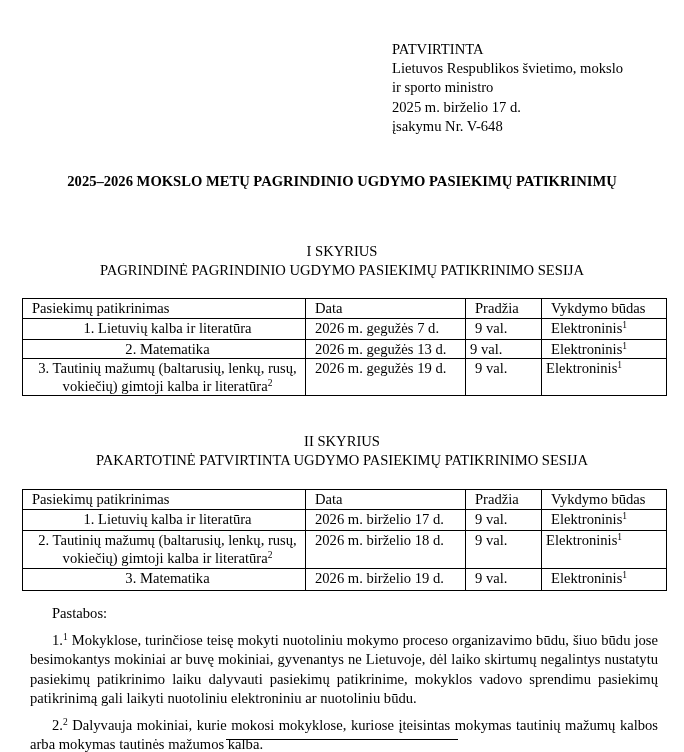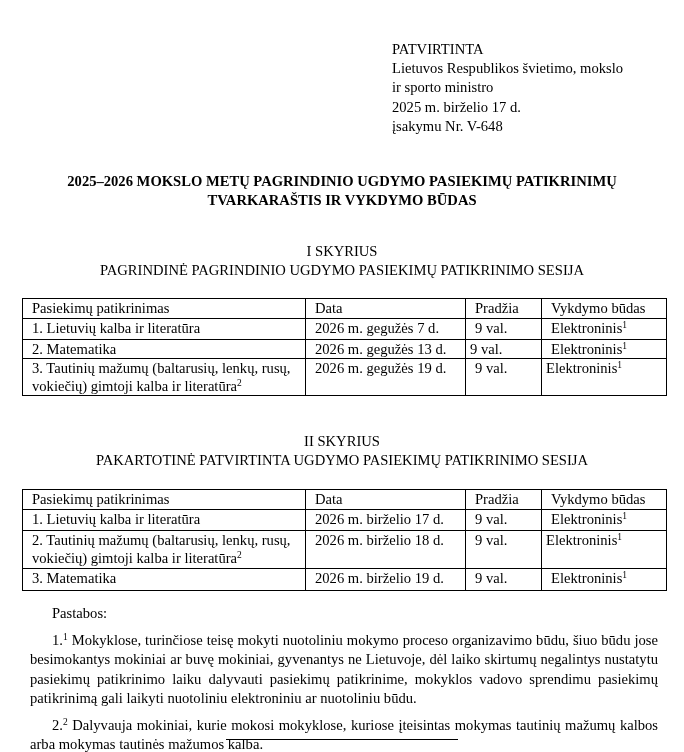--- a/index.html
+++ b/index.html
@@ -53,21 +53,21 @@
     table-layout: fixed;
     font-size: 14.6px;
     line-height: 18px;
   }
   table.schedule td {
     border: 1px solid #000;
     padding: 0 2px 0 9px;
     vertical-align: top;
     white-space: nowrap;
   }
-  table.schedule td.subject { white-space: normal; }
+  table.schedule td.subject { white-space: normal; text-align: center; }
   .t1 { top: 298px; }
   .t2 { top: 489px; }
   sup { font-size: 9.5px; line-height: 0; vertical-align: 5px; }
   .notes {
     position: absolute;
     left: 22px;
     width: 644px;
     top: 596px;
     font-size: 14.6px;
     line-height: 19.2px;
@@ -90,21 +90,20 @@
 <div class="approval">
   <div>PATVIRTINTA</div>
   <div>Lietuvos Respublikos švietimo, mokslo</div>
   <div>ir sporto ministro</div>
   <div>2025 m. birželio 17 d.</div>
   <div>įsakymu Nr. V-648</div>
 </div>
 
 <div class="doc-title">
   <div>2025–2026 MOKSLO METŲ PAGRINDINIO UGDYMO PASIEKIMŲ PATIKRINIMŲ</div>
-  <div>TVARKARAŠTIS IR VYKDYMO BŪDAS</div>
 </div>
 
 <div class="section-head sec1">
   <div>I SKYRIUS</div>
   <div>PAGRINDINĖ PAGRINDINIO UGDYMO PASIEKIMŲ PATIKRINIMO SESIJA</div>
 </div>
 
 <table class="schedule t1">
   <colgroup>
     <col style="width:283px">

